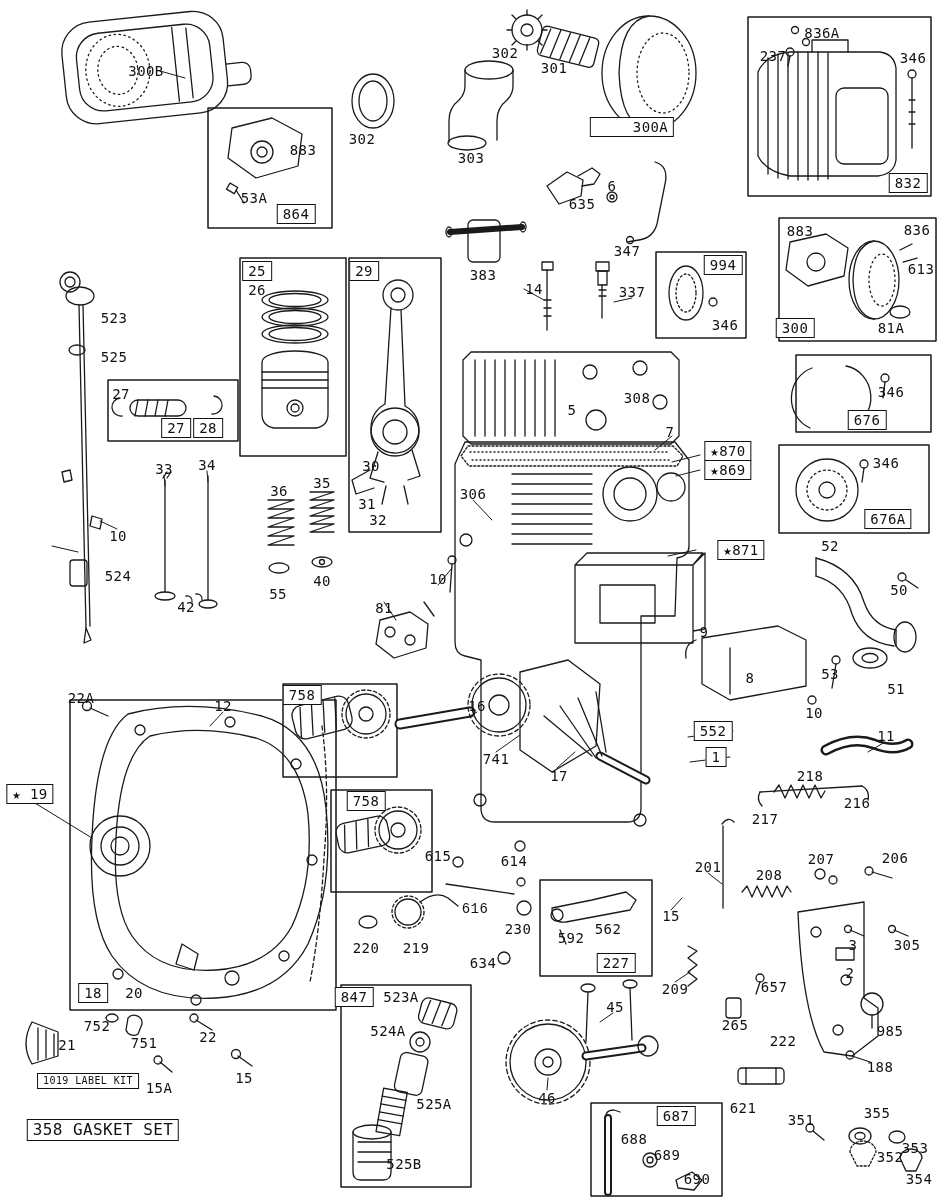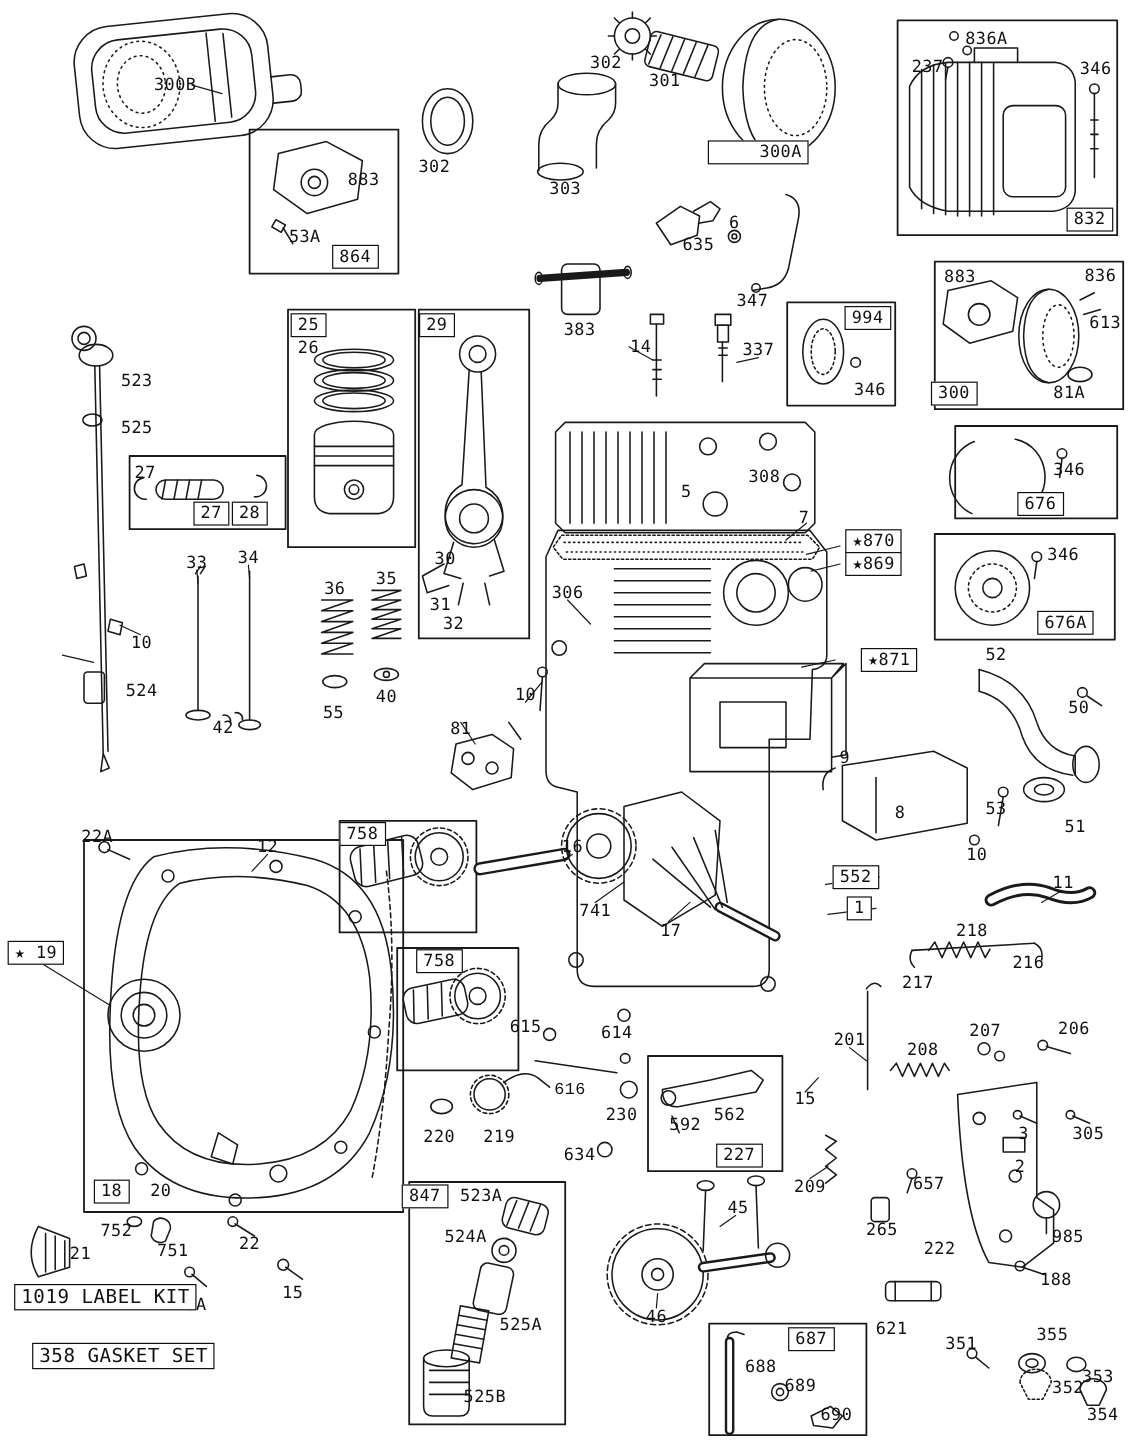--- a/index.html
+++ b/index.html
@@ -550,21 +550,21 @@
       <div class="plabel" style="left: 783px; top: 1041px;">222</div>
       <div class="plabel" style="left: 890px; top: 1031px;">985</div>
       <div class="plabel" style="left: 880px; top: 1067px;">188</div>
       <div class="plabel" style="left: 743px; top: 1108px;">621</div>
       <div class="plabel" style="left: 97px; top: 1026px;">752</div>
       <div class="plabel" style="left: 144px; top: 1043px;">751</div>
       <div class="plabel" style="left: 67px; top: 1045px;">21</div>
       <div class="plabel" style="left: 208px; top: 1037px;">22</div>
       <div class="plabel" style="left: 159px; top: 1088px;">15A</div>
       <div class="plabel" style="left: 244px; top: 1078px;">15</div>
-      <div class="plabel boxed" style="left: 88px; top: 1081px; font-size: 16px;">1019 LABEL KIT</div>
+      <div class="plabel boxed" style="left: 88px; top: 1081px; font-size: 10px;">1019 LABEL KIT</div>
       <div class="plabel boxed" style="left: 103px; top: 1130px; font-size: 16px;">358 GASKET SET</div>
       <div class="plabel boxed" style="left: 354px; top: 997px;">847</div>
       <div class="plabel" style="left: 401px; top: 997px;">523A</div>
       <div class="plabel" style="left: 388px; top: 1031px;">524A</div>
       <div class="plabel" style="left: 434px; top: 1104px;">525A</div>
       <div class="plabel" style="left: 404px; top: 1164px;">525B</div>
       <div class="plabel" style="left: 615px; top: 1007px;">45</div>
       <div class="plabel" style="left: 547px; top: 1098px;">46</div>
       <div class="plabel boxed" style="left: 676px; top: 1116px;">687</div>
       <div class="plabel" style="left: 634px; top: 1139px;">688</div>

